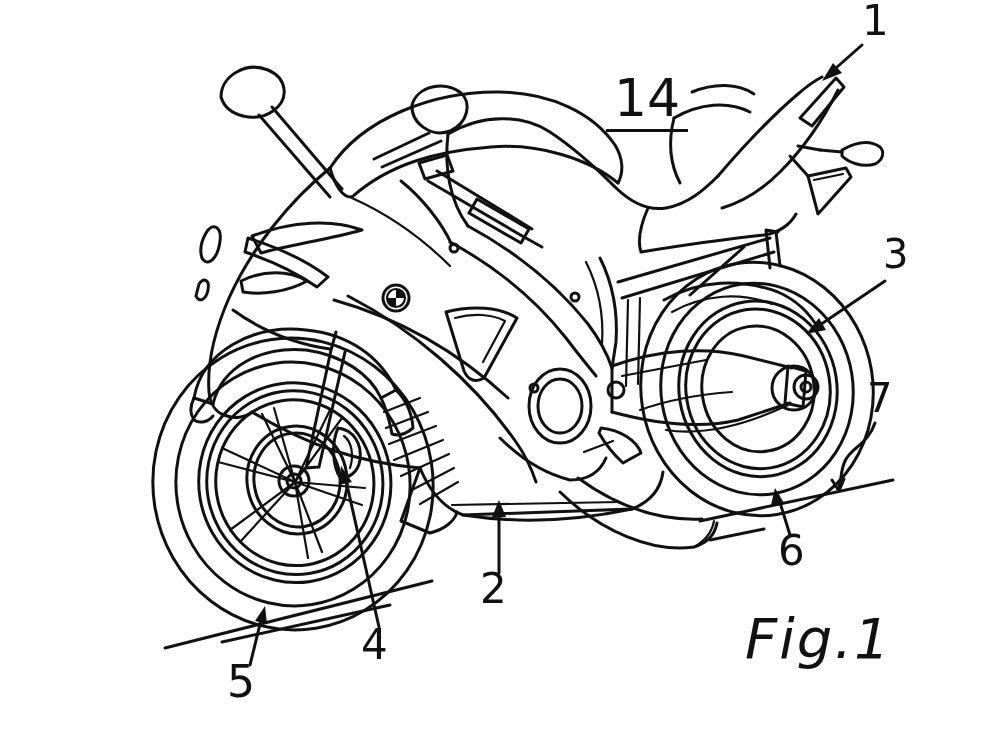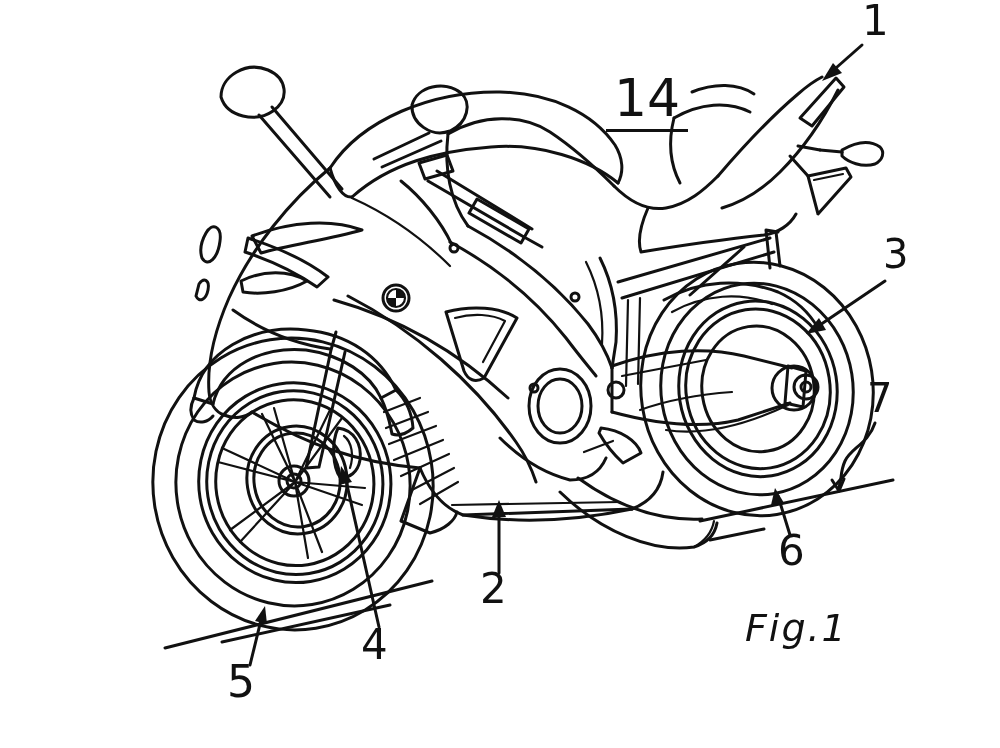--- a/index.html
+++ b/index.html
@@ -7,21 +7,21 @@
     position:relative;width:1000px;height:748px;background:#ffffff;
     overflow:hidden;font-family:"DejaVu Sans","Liberation Sans",sans-serif;color:#111;
   }
   .stage svg{position:absolute;left:0;top:0;}
   .ln{fill:none;stroke:#111;stroke-width:3;stroke-linecap:round;stroke-linejoin:round;}
   .thin{stroke-width:2.2;}
   .ah{fill:#111;stroke:none;}
   .dark{fill:#111;stroke:none;}
   .ref{position:absolute;font-size:41px;line-height:1;color:#111;user-select:none;}
   .ref-underlined{border-bottom:3px solid #111;padding:0 8px 5px 8px;}
-  .fig-caption{position:absolute;font-size:38px;font-style:italic;letter-spacing:2px;color:#111;}
+  .fig-caption{position:absolute;font-size:56px;font-style:italic;letter-spacing:2px;color:#111;}
 </style>
 </head>
 <body>
 
 <div class="stage">
 
 <svg width="1000" height="748" viewBox="0 0 1000 748">
 
   <g class="ln">
     <g transform="rotate(-9 293 484)">

